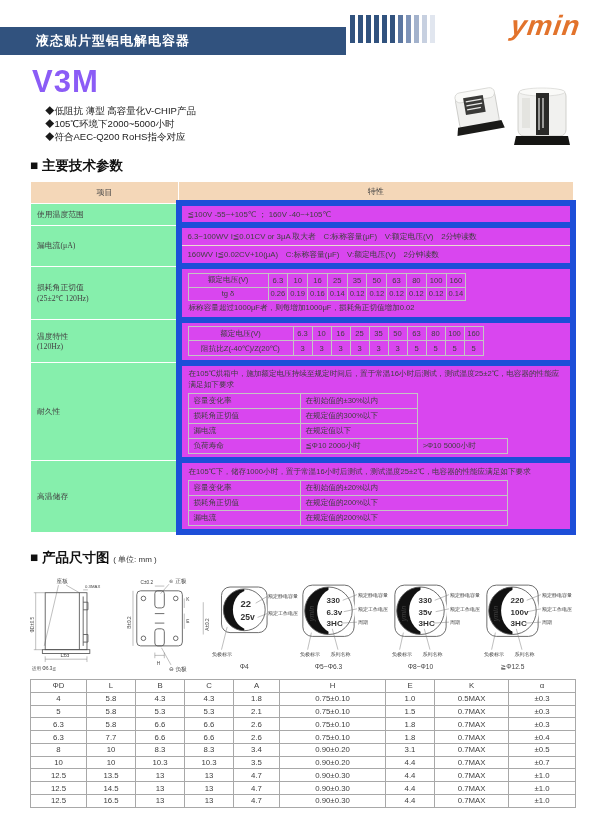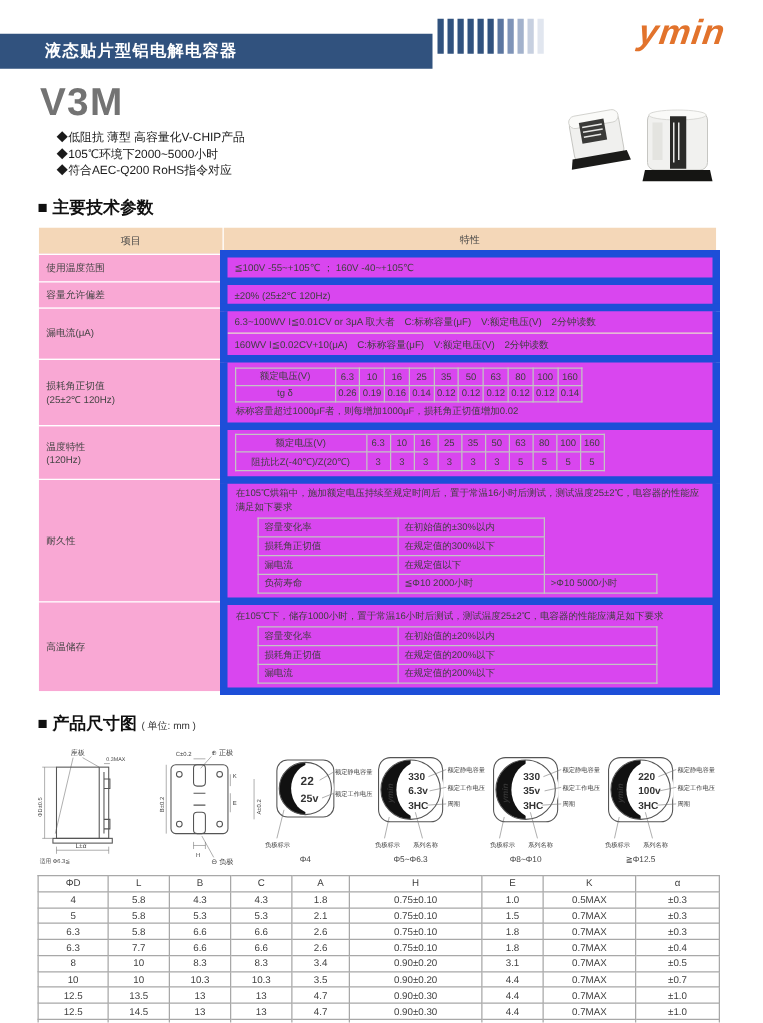--- a/index.html
+++ b/index.html
@@ -18,41 +18,41 @@
   .stripes span:nth-child(9){ background:#a3b2cc; }
   .stripes span:nth-child(10){ background:#c7d0e0; }
   .stripes span:nth-child(11){ background:#e1e6ef; }
   .logo { position:absolute; right:30px; top:10px; font-size:28px; font-weight:bold; font-style:italic;
     color:#e2732c; transform:skewX(-8deg); letter-spacing:1px; }
 
   .photos { position:absolute; right:32px; top:84px; }
 
   
   .content { padding:56px 34px 0 30px; }
-  h1.v3m { font-size:31px; font-weight:bold; color:#737373; margin:8px 0 4px 2px; letter-spacing:1px; }
+  h1.v3m { font-size:31px; font-weight:bold; color:#8b5cf6; margin:8px 0 4px 2px; letter-spacing:1px; }
   ul.features { list-style:none; margin-left:15px; }
   ul.features li { font-size:9.5px; line-height:13px; color:#1a1a1a; }
 
   .sec { font-size:13.5px; font-weight:bold; color:#101010; margin:14px 0 6px 0; }
   .sec .unit { font-size:8px; font-weight:normal; color:#333; }
 
   
   table.spec { border-collapse:collapse; width:100%; font-size:7.8px; color:#3f3f3f; }
   .spec th { background:#f4d7b8; border:1px solid #fff; padding:3.5px 4px; font-weight:normal; color:#444; font-size:8px; }
-  .spec td.item { background:#f9a8d4; border:1px solid #fff; padding:3px 6px; vertical-align:middle; color:#444; width:148px; }
+  .spec td.item { background:#86efac; border:1px solid #fff; padding:3px 6px; vertical-align:middle; color:#444; width:148px;font-family:Liberation Serif, serif; }
   .spec td.char { border:6px solid #1d4ed8; padding:2.5px 6px; background:#d946ef; vertical-align:middle; }
   .spec td.char.nopad { padding:0; }
   .subline { padding:3px 6px; border-bottom:1px solid #e9decd; }
   .subline.last { border-bottom:none; }
 
   table.grid { border-collapse:collapse; margin:1px 0; }
   .grid td { border:1px solid #c4c4c4; padding:1.5px 2px; text-align:center; min-width:19px; font-size:7.6px; color:#3f3f3f; }
   .grid td.glabel { min-width:80px; padding:1.5px 4px; }
   .grid td.glabel.wide { min-width:105px; }
-  table.kv { border-collapse:collapse; margin:1px 18px; width:320px; }
+  table.kv { border-collapse:collapse; margin:1px 0; width:320px; }
   .kv td { border:1px solid #c4c4c4; padding:2px 5px; text-align:left; font-size:7.6px; color:#3f3f3f; }
   .kv td:first-child { width:112px; }
   .note { font-size:7.6px; margin:2.5px 0 1px 1px; color:#3f3f3f; }
   .intro { font-size:7.6px; line-height:10.5px; margin:1px 0 2.5px 1px; color:#3f3f3f; }
 
   
   .diagrams { display:flex; align-items:flex-start; margin:4px 0 2px 0; height:104px;text-align:center; }
   svg text { font-family:"Liberation Sans",sans-serif; fill:#333; }
   svg .lbl { fill:#444; }
   svg .thin { stroke:#777; stroke-width:0.5; fill:none; }
@@ -122,24 +122,20 @@
 
     <table class="spec">
       <tbody>
         <tr>
           <th style="width:148px">项目</th>
           <th>特性</th>
         </tr>
         <tr>
           <td class="item">使用温度范围</td>
           <td class="char">≦100V -55~+105℃ ； 160V -40~+105℃</td>
-        </tr>
-        <tr>
-          <td class="item">容量允许偏差</td>
-          <td class="char">±20%  (25±2℃ 120Hz)</td>
         </tr>
         <tr>
           <td class="item">漏电流(μA)</td>
           <td class="char nopad">
             <div class="subline">6.3~100WV I≦0.01CV or 3μA 取大者　C:标称容量(μF)　V:额定电压(V)　2分钟读数</div>
             <div class="subline last">160WV I≦0.02CV+10(μA)　C:标称容量(μF)　V:额定电压(V)　2分钟读数</div>
           </td>
         </tr>
         <tr>
           <td class="item">

